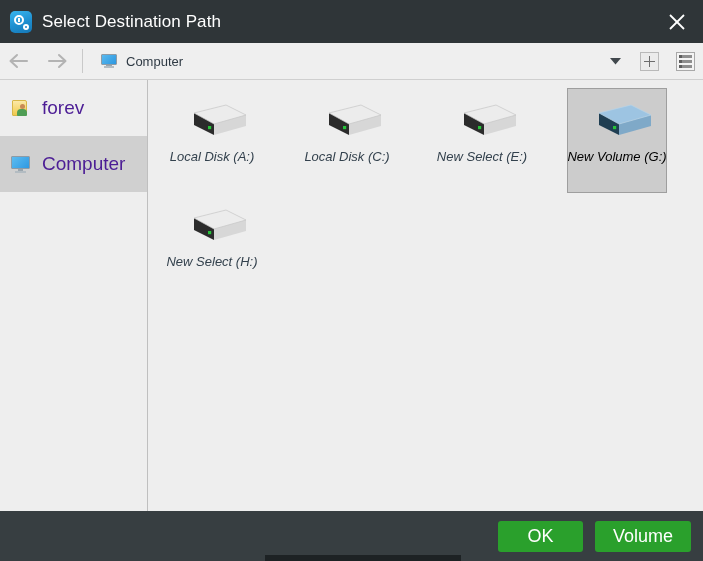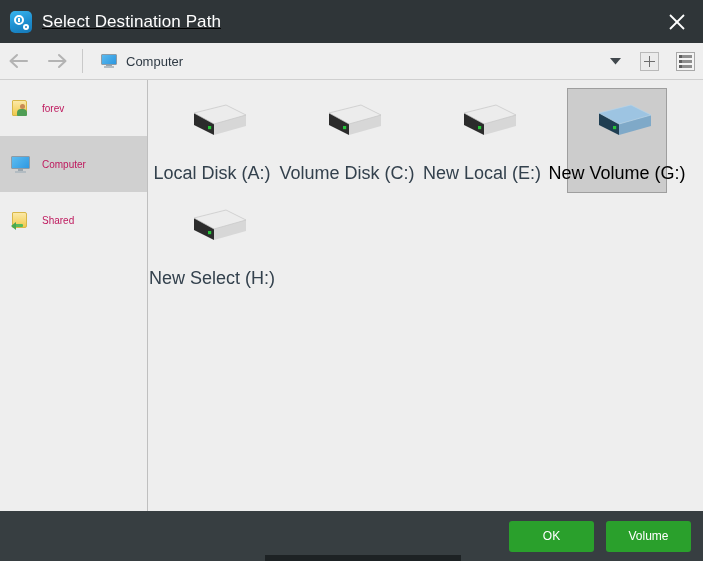--- a/index.html
+++ b/index.html
@@ -29,21 +29,20 @@
 
   
   .titlebar {
     position: relative;
     height: 43px;
     flex: 0 0 43px;
     background: #2f3538;
     display: flex;
     align-items: center;
     padding: 0 0 0 10px;
-    text-decoration: underline;
   }
   .app-icon {
     width: 22px; height: 22px;
     flex: 0 0 22px;
     border-radius: 5px;
     background: linear-gradient(160deg, #3ab6ef 0%, #1e8fd0 55%, #1577b5 100%);
     position: relative;
     margin-right: 10px;
   }
   .app-icon .ring {
@@ -233,22 +232,22 @@
   .side-item.selected {
     background: #d0d0d0;
   }
   .side-item .s-icon {
     width: 22px; height: 20px;
     flex: 0 0 22px;
     margin-right: 10px;
     position: relative;
   }
   .side-item .s-label {
-    font-size: 10px;
-    color: #be185d;
+    font-size: 19px;
+    color: #4c1d95;
     white-space: nowrap;
   }
 
   
   .folder {
     position: absolute;
     left: 2px; top: 2px;
     width: 15px; height: 16px;
     background: linear-gradient(180deg, #fbe9a8 0%, #f6d770 60%, #eec84e 100%);
     border: 1px solid #d8b748;
@@ -374,24 +373,24 @@
     cursor: pointer;
     box-sizing: border-box;
     border: 1px solid transparent;
     padding-top: 12px;
   }
   .tile.selected {
     background: #cccccc;
     border: 1px solid #9e9e9e;
   }
   .tile .tile-label {
-    font-size: 18px;
+    font-size: 13px;
     color: #33414d;
     white-space: nowrap;
-    margin-top: 14px;
+    font-style: italic;
   }
   .tile.selected .tile-label {
     color: #000000;
   }
 
   
   .drive {
     position: relative;
     width: 72px;
     height: 48px;
@@ -411,21 +410,21 @@
     box-sizing: border-box;
   }
   .btn {
     height: 31px;
     min-width: 85px;
     padding: 0 18px;
     background: #2aa02c;
     border: none;
     border-radius: 3px;
     color: #ffffff;
-    font-size: 12px;
+    font-size: 18px;
     font-family: "Liberation Sans", sans-serif;
     cursor: pointer;
     margin-left: 12px;
     line-height: 31px;
     text-align: center;
   }
 
   
   .bottom-strip {
     position: absolute;
@@ -519,30 +518,20 @@
         <span class="s-icon">
           <span class="monitor-side">
             <span class="screen"></span>
               <span class="stand"></span>
               <span class="base"></span>
           </span>
         </span>
         <span class="s-label">Computer</span>
       </div>
 
-      <div class="side-item">
-        <span class="s-icon">
-          <span class="folder"></span>
-          <span class="share-arrow">
-              <span class="a1"></span>
-              <span class="a2"></span>
-            </span>
-        </span>
-        <span class="s-label">Shared</span>
-      </div>
 
     </div>
 
     <div class="content">
       <div class="grid">
 
         <div class="tile">
           <span class="drive">
             <svg width="72" height="48" viewBox="0 0 72 48" aria-hidden="true">
               <polygon points="18,12 50,4 70,14 38,23" fill="#ececec"></polygon>
@@ -558,34 +547,34 @@
         <div class="tile">
           <span class="drive">
             <svg width="72" height="48" viewBox="0 0 72 48" aria-hidden="true">
               <polygon points="18,12 50,4 70,14 38,23" fill="#ececec"></polygon>
               <polygon points="18,12 38,23 38,34 18,24" fill="#2b2b2b"></polygon>
               <polygon points="38,23 70,14 70,25 38,34" fill="#d7d7d7"></polygon>
               <polygon points="18,12 50,4 70,14 38,23" fill="none" stroke="#c6c6c6" stroke-width="0.7"></polygon>
               <rect x="32" y="25" width="3.2" height="3.2" fill="#27c23a"></rect>
             </svg>
           </span>
-          <span class="tile-label">Volume Disk (C:)</span>
+          <span class="tile-label">Local Disk (C:)</span>
         </div>
 
         <div class="tile">
           <span class="drive">
             <svg width="72" height="48" viewBox="0 0 72 48" aria-hidden="true">
               <polygon points="18,12 50,4 70,14 38,23" fill="#ececec"></polygon>
               <polygon points="18,12 38,23 38,34 18,24" fill="#2b2b2b"></polygon>
               <polygon points="38,23 70,14 70,25 38,34" fill="#d7d7d7"></polygon>
               <polygon points="18,12 50,4 70,14 38,23" fill="none" stroke="#c6c6c6" stroke-width="0.7"></polygon>
               <rect x="32" y="25" width="3.2" height="3.2" fill="#27c23a"></rect>
             </svg>
           </span>
-          <span class="tile-label">New Local (E:)</span>
+          <span class="tile-label">New Select (E:)</span>
         </div>
 
 
         <div class="tile selected">
           <span class="drive">
             <svg width="72" height="48" viewBox="0 0 72 48" aria-hidden="true">
               <polygon points="18,12 50,4 70,14 38,23" fill="#9dc4e2"></polygon>
               <polygon points="18,12 38,23 38,34 18,24" fill="#1f3e52"></polygon>
               <polygon points="38,23 70,14 70,25 38,34" fill="#7fa9c8"></polygon>
               <polygon points="18,12 50,4 70,14 38,23" fill="none" stroke="#b8d4e8" stroke-width="0.7"></polygon>

